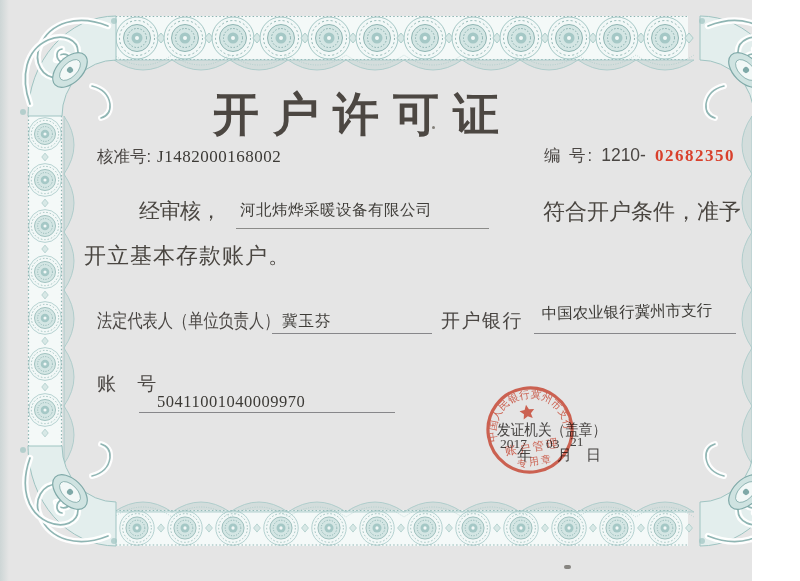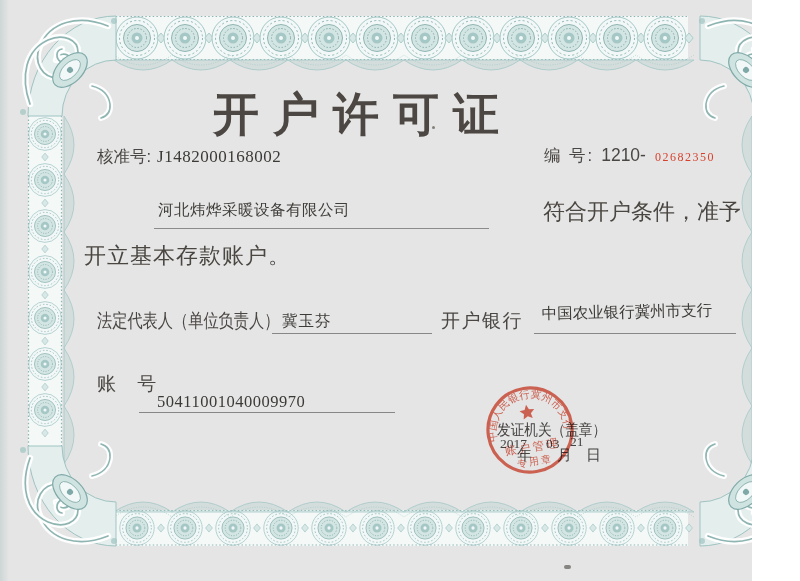--- a/index.html
+++ b/index.html
@@ -16,21 +16,21 @@
       opacity:.65;border-radius:2px;z-index:4;}
   
   .txt{position:absolute;z-index:3;}
   .title{left:0;top:84px;width:726px;text-align:center;font-size:46px;font-weight:bold;
       letter-spacing:14px;color:#4c4742;font-family:"Liberation Serif",serif;}
   .approval{left:97px;top:146px;font-size:16.5px;color:#4a4643;}
   .approval .val{font-family:"Liberation Serif",serif;font-size:17px;color:#3c3a36;margin-left:6px;letter-spacing:.5px;}
   .serial{left:544px;top:145px;font-size:16.5px;color:#4a4643;}
   .serial .lbl{letter-spacing:2px;margin-top:24px;}
   .serial .prefix{font-size:17.5px;margin-left:7px;}
-  .serial .num{font-family:"Liberation Serif",serif;font-weight:normal;font-size:12px;
+  .serial .num{font-family:"Liberation Serif",serif;font-weight:bold;font-size:17px;
       color:#d9402c;letter-spacing:1.5px;margin-left:9px;}
   .audit{left:139px;top:197px;width:602px;display:flex;align-items:flex-start;}
   .audit .intro{font-size:21px;color:#4a4641;white-space:nowrap;letter-spacing:-.5px;}
   .audit .uline{flex:1;height:31px;margin:0 54px 0 15px;border-bottom:1.8px solid #8b8b89;}
   .audit .uline .company{display:block;padding:3px 0 0 4px;font-family:"Liberation Serif",serif;
       font-size:15.5px;color:#403e3a;letter-spacing:.5px;}
   .audit .after{font-size:22px;color:#4a4641;white-space:nowrap;}
   .line2{left:84px;top:241px;font-size:22px;letter-spacing:1px;color:#4a4641;}
   .rep-label{left:97px;top:308px;font-size:19px;color:#4a4643;transform:scaleX(.8);transform-origin:left top;white-space:nowrap;}
   .rep-uline{left:272px;top:308px;width:160px;height:25px;border-bottom:1.8px solid #87878a;}
@@ -459,20 +459,21 @@
 
   <div class="txt approval">
     <span class="lbl">核准号:</span><span class="val">J1482000168002</span>
   </div>
 
   <div class="txt serial">
     <span class="lbl">编 号:</span><span class="prefix">1210-</span><span class="num">02682350</span>
   </div>
 
   <div class="txt audit">
+    <span class="intro">经审核，</span>
     <span class="uline">
       <span class="company">河北炜烨采暖设备有限公司</span>
     </span>
     <span class="after">符合开户条件，准予</span>
   </div>
 
   <div class="txt line2">开立基本存款账户。</div>
 
   <div class="txt rep-label">法定代表人（单位负责人）</div>
   <div class="txt rep-uline">

